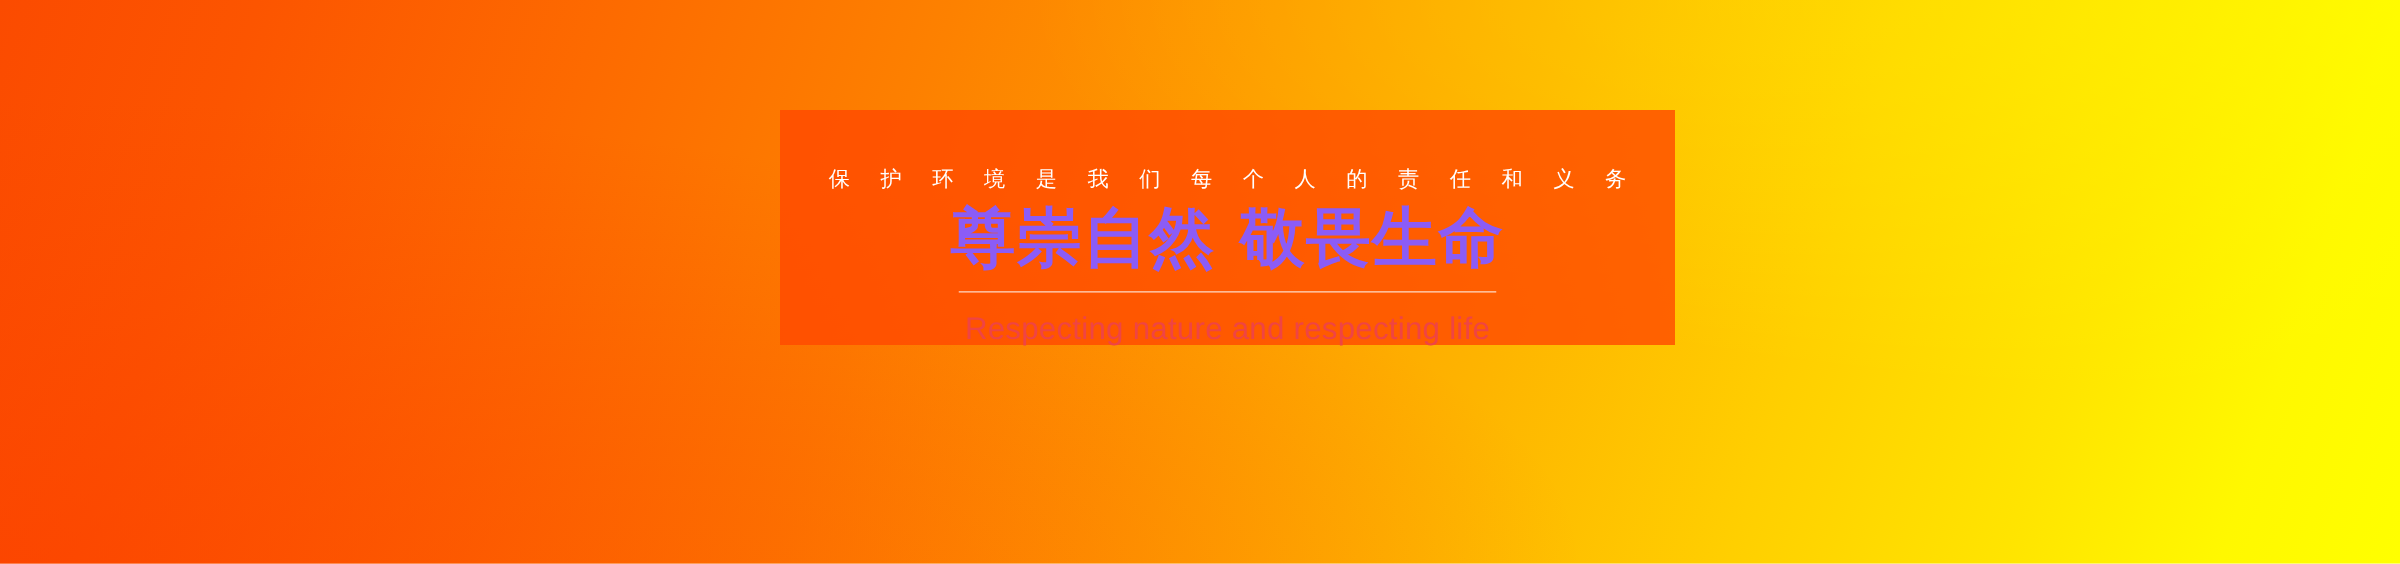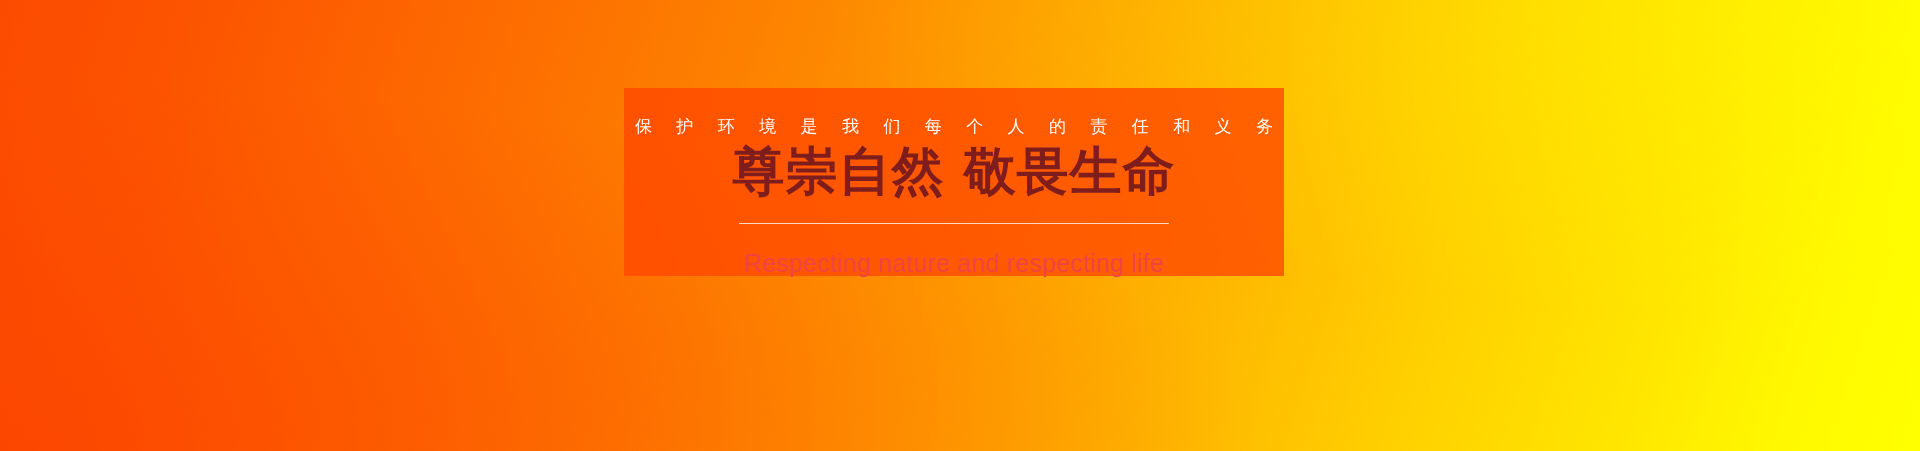--- a/index.html
+++ b/index.html
@@ -46,51 +46,52 @@
     background:
       radial-gradient(120% 150% at 0% 100%, rgba(252,60,0,0.55) 0%, rgba(252,60,0,0.0) 55%),
       radial-gradient(110% 140% at 100% 0%, rgba(255,255,0,0.45) 0%, rgba(255,255,0,0.0) 52%);
   }
 
   
   .panel {
     position: absolute;
     left: 624px;
     top: 88px;
-    width: 660px;
+    width: 716px;
     height: 188px;
     background: rgba(255, 72, 0, 0.80);
     display: flex;
     flex-direction: column;
     align-items: center;
-    justify-content: space-between;
+    justify-content: flex-end;
     box-sizing: border-box;
-    padding-top: 30px;
+    padding-top: 16px;
   }
 
   
   .eyebrow {
     color: #ffffff;
     font-size: 17px;
     line-height: 1;
     letter-spacing: 9.5px;
     text-indent: 9.5px;
     font-weight: 400;
     white-space: nowrap;
     font-family: "DejaVu Sans", "Liberation Sans", sans-serif;
   }
 
   
   .headline {
-    color: #7f1d1d;
+    color: #8b5cf6;
     font-size: 52px;
     line-height: 1;
     font-weight: 700;
     letter-spacing: 1px;
     white-space: nowrap;
+    margin-top: 12px;
     font-family: "DejaVu Sans", "Liberation Sans", sans-serif;
   }
 
   
   .divider {
     width: 430px;
     height: 1px;
     background: rgba(255, 255, 255, 0.78);
     margin-top: 16px;
   }

